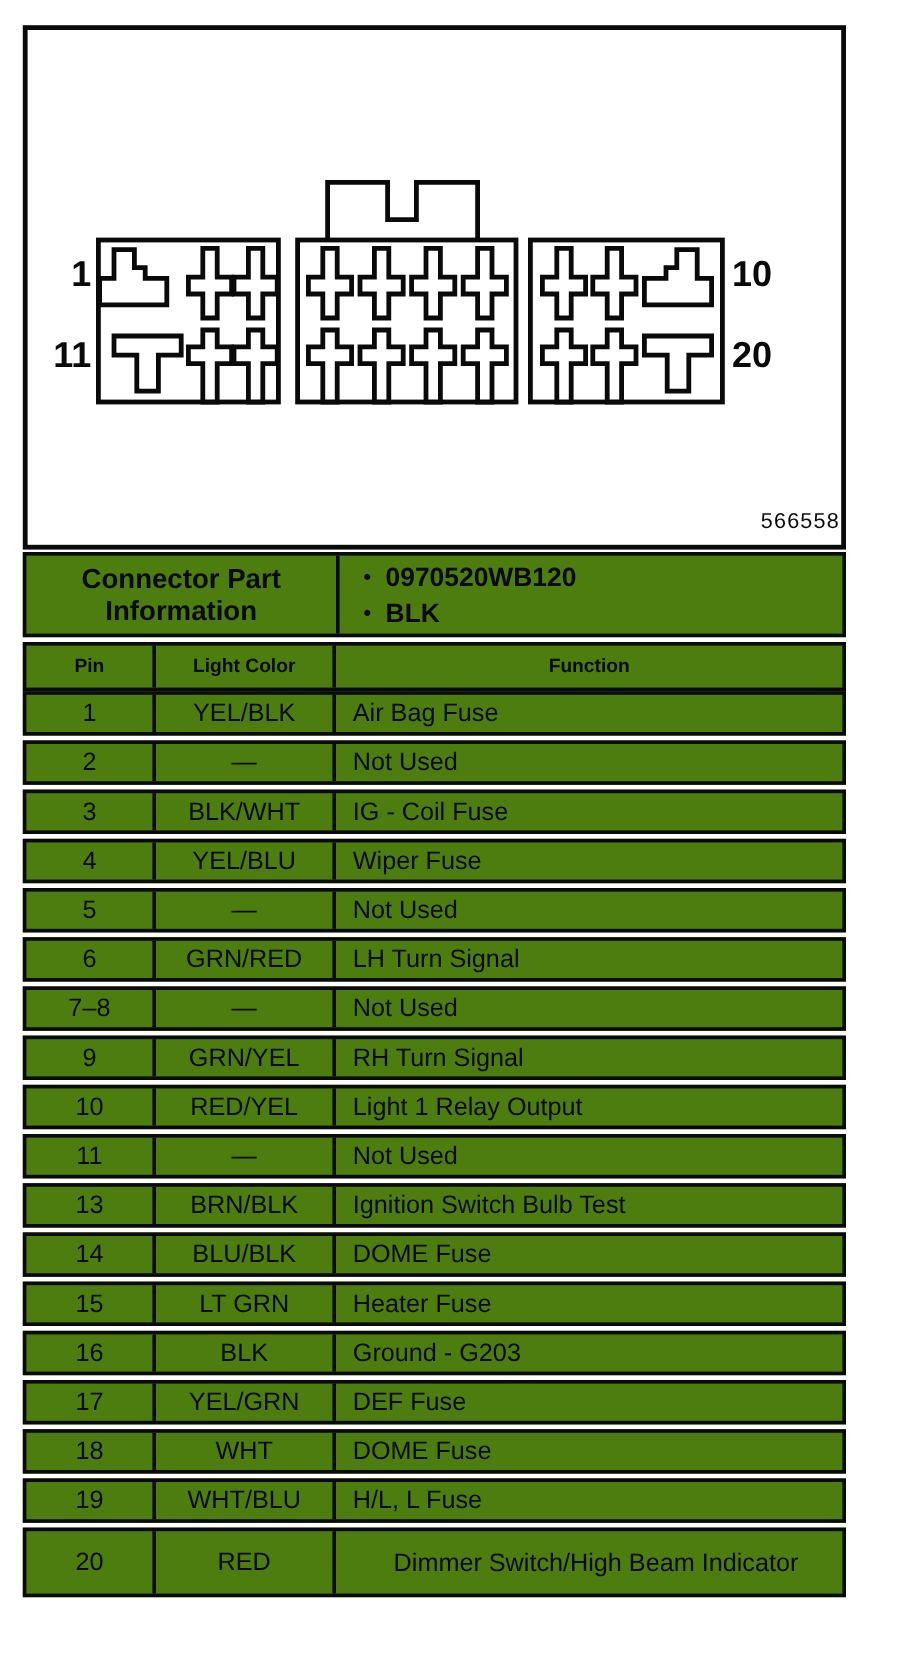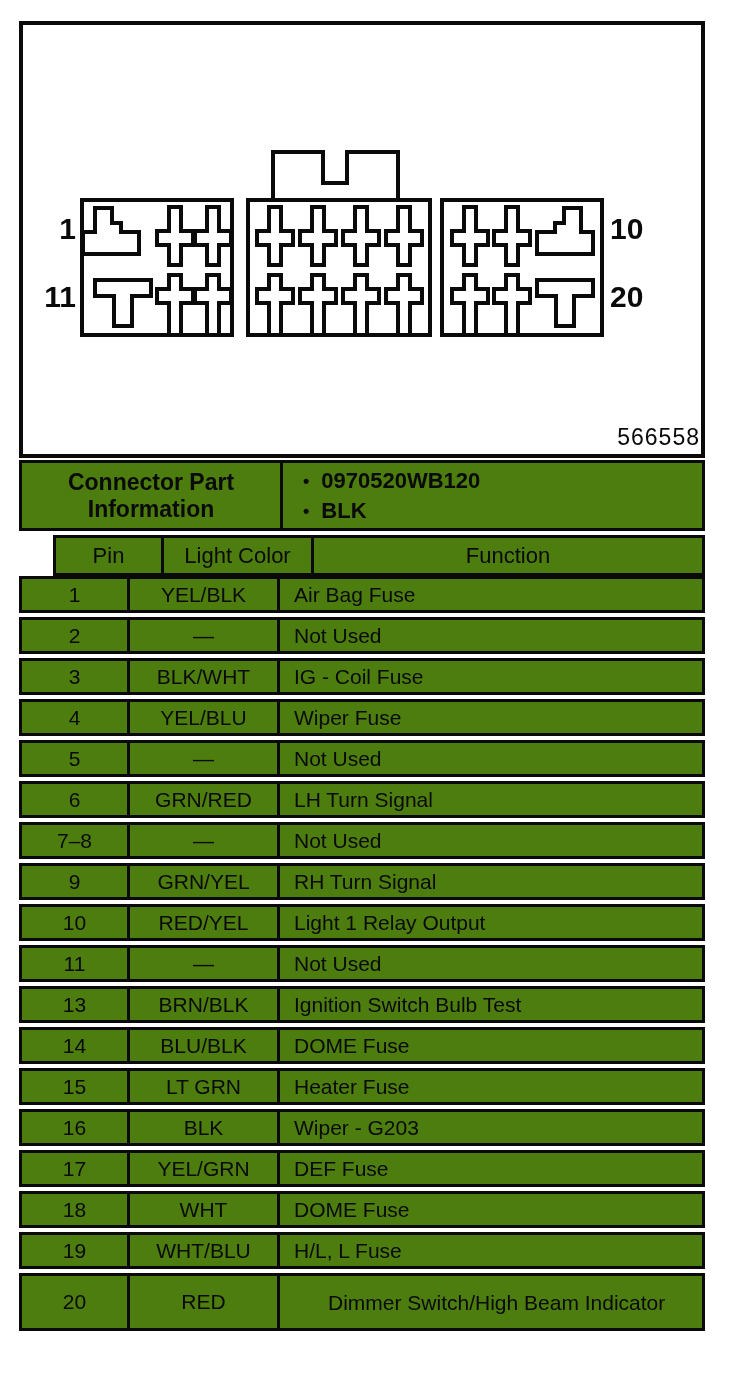--- a/index.html
+++ b/index.html
@@ -11,33 +11,33 @@
   .figure-box{
     position:absolute; left:19px; top:21px; width:686px; height:437px;
     border:4px solid #0a0a0a; box-sizing:border-box;
   }
   .connector-svg{position:absolute; left:0; top:0;}
   .pin-label{
     position:absolute; font-weight:bold; font-size:30px; line-height:30px;
   }
   .fig-number{
     position:absolute; left:600px; top:424px; width:100px;
-    text-align:right; font-size:23px; letter-spacing:1px;
+    text-align:right; font-size:18px; letter-spacing:1px;
   }
   
   .pinout-table{
     position:absolute; left:19px; top:460px; width:686px;
   }
   .t-row{
     display:flex; align-items:stretch; box-sizing:border-box;
     border:3px solid #0a0a0a; background:#4d7c0f;
   }
   .t-row + .t-row{margin-top:4px;}
   .partinfo-row{height:71px;}
-  .header-row{height:41px; font-weight:normal; font-size:22px;margin-left:34px;}
+  .header-row{height:41px; font-weight:bold; font-size:16px;}
   .data-row{height:37px; font-size:21px;}
   .data-row.tall{height:58px;}
   .cell{display:flex; align-items:center; justify-content:center; box-sizing:border-box;}
   .c-span2{width:261px; border-right:3px solid #0a0a0a;}
   .c-pin{width:108px; border-right:3px solid #0a0a0a;}
   .c-wire{width:150px; border-right:3px solid #0a0a0a;}
   .c-func{flex:1; justify-content:flex-start; padding-left:14px; text-align:left;}
   .header-row .c-func{justify-content:center; padding-left:0;text-align:right;}
   .partinfo-title{
     font-weight:bold; font-size:23px; line-height:27px; text-align:center;
@@ -188,21 +188,21 @@
     <div class="cell c-func">DOME Fuse</div>
   </div>
         <div class="t-row data-row">
     <div class="cell c-pin">15</div>
     <div class="cell c-wire">LT GRN</div>
     <div class="cell c-func">Heater Fuse</div>
   </div>
         <div class="t-row data-row">
     <div class="cell c-pin">16</div>
     <div class="cell c-wire">BLK</div>
-    <div class="cell c-func">Wiper - G203</div>
+    <div class="cell c-func">Ground - G203</div>
   </div>
         <div class="t-row data-row">
     <div class="cell c-pin">17</div>
     <div class="cell c-wire">YEL/GRN</div>
     <div class="cell c-func">DEF Fuse</div>
   </div>
         <div class="t-row data-row">
     <div class="cell c-pin">18</div>
     <div class="cell c-wire">WHT</div>
     <div class="cell c-func">DOME Fuse</div>

